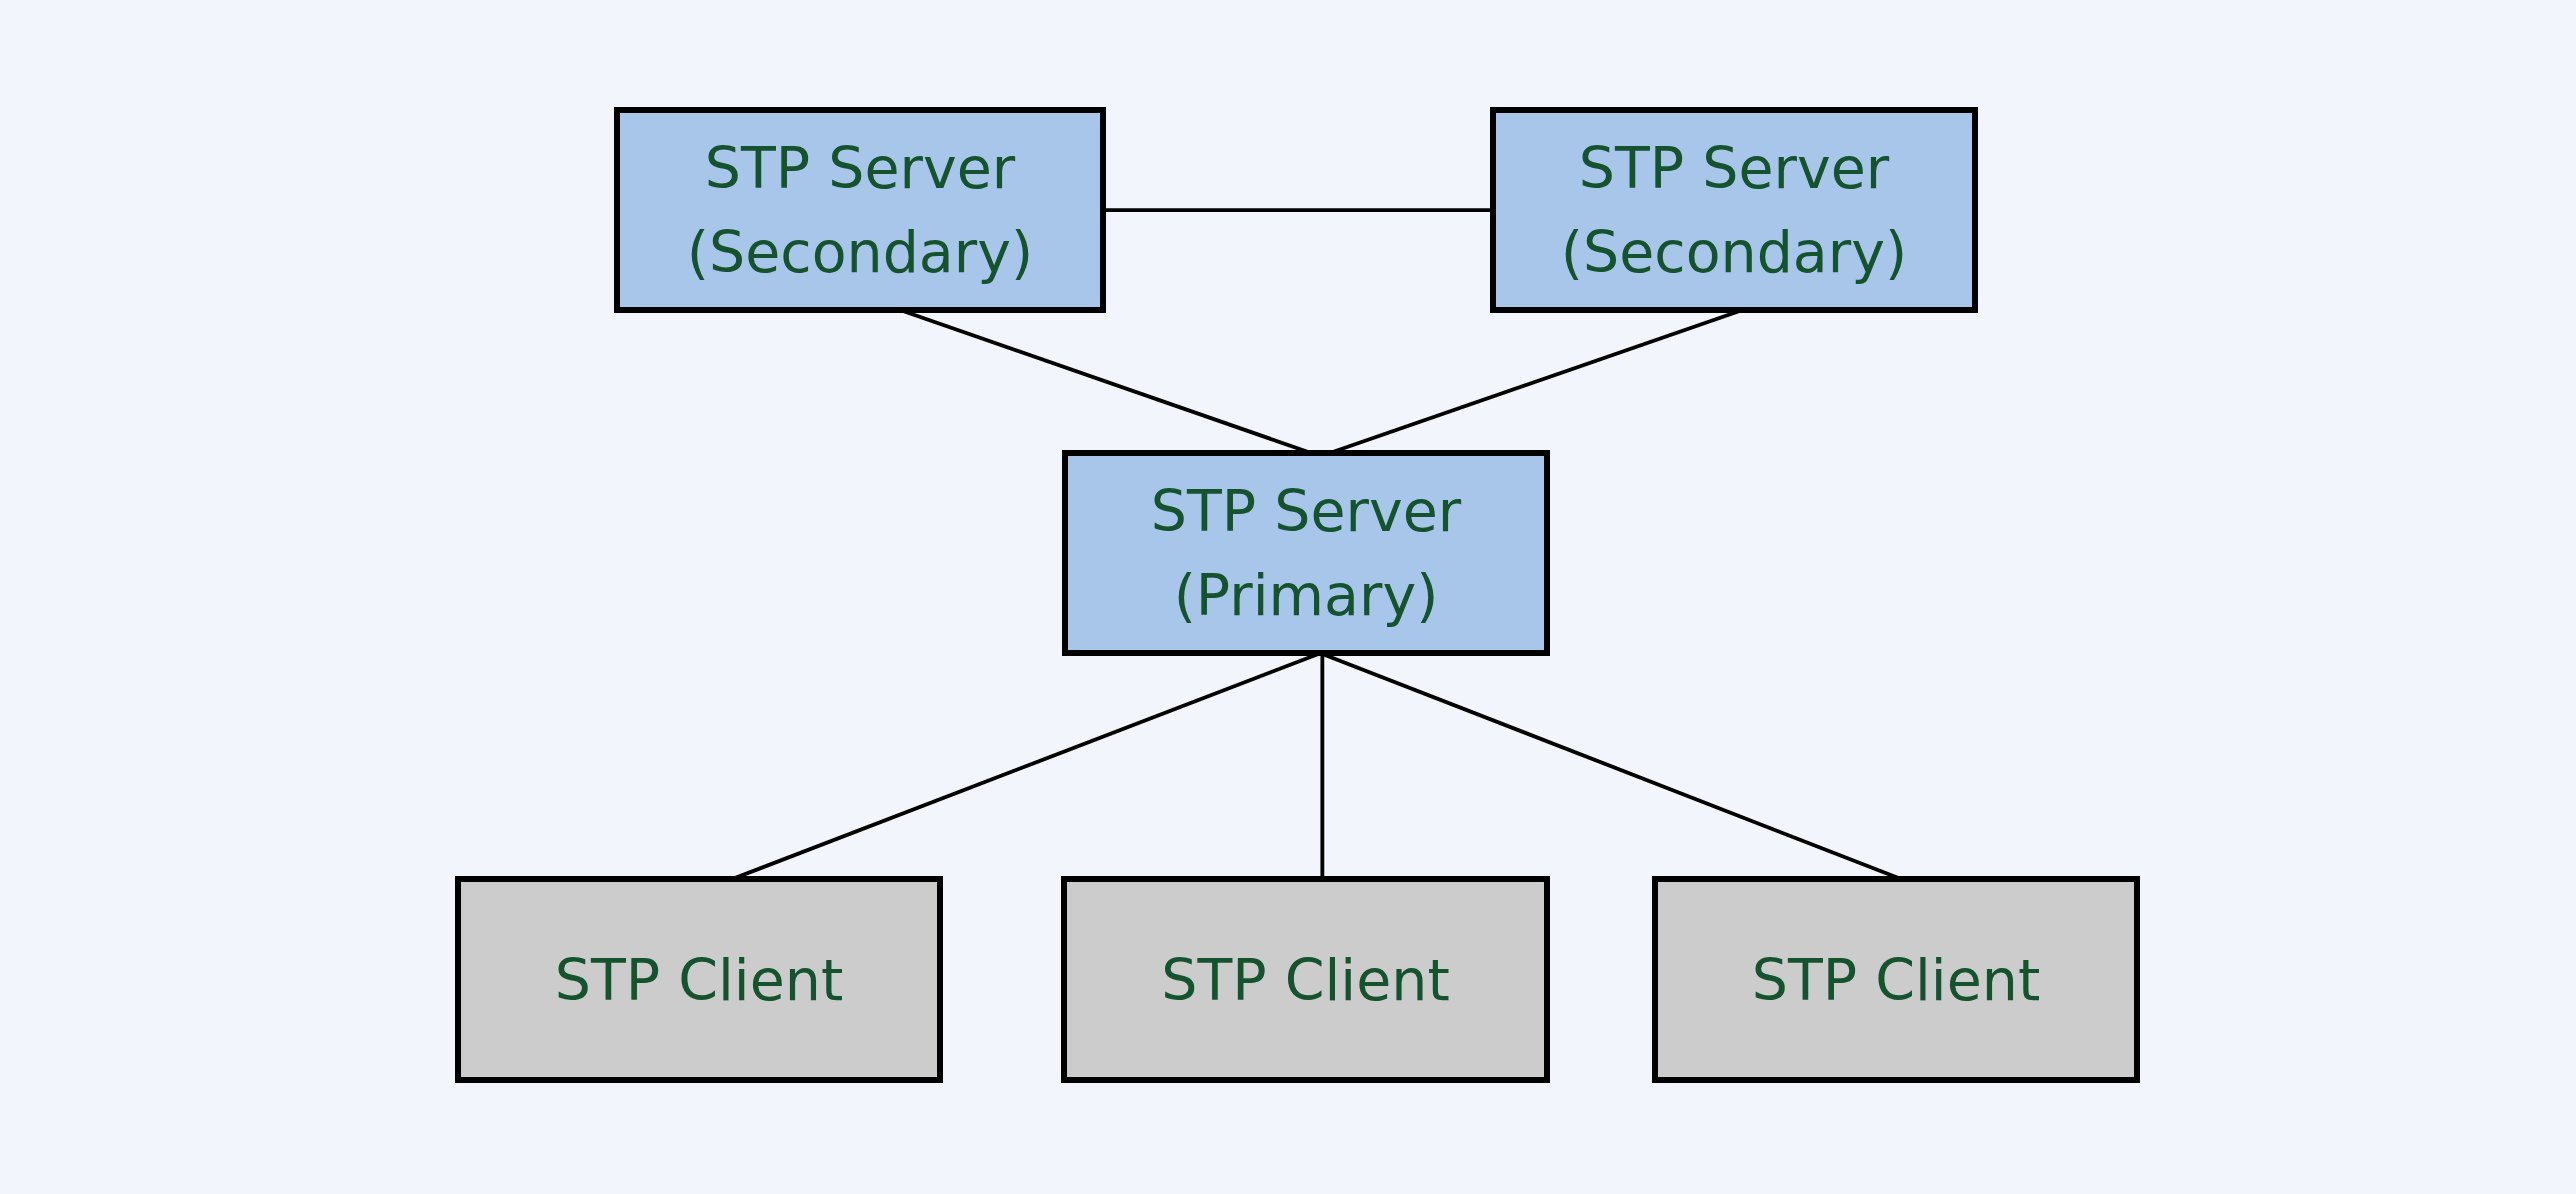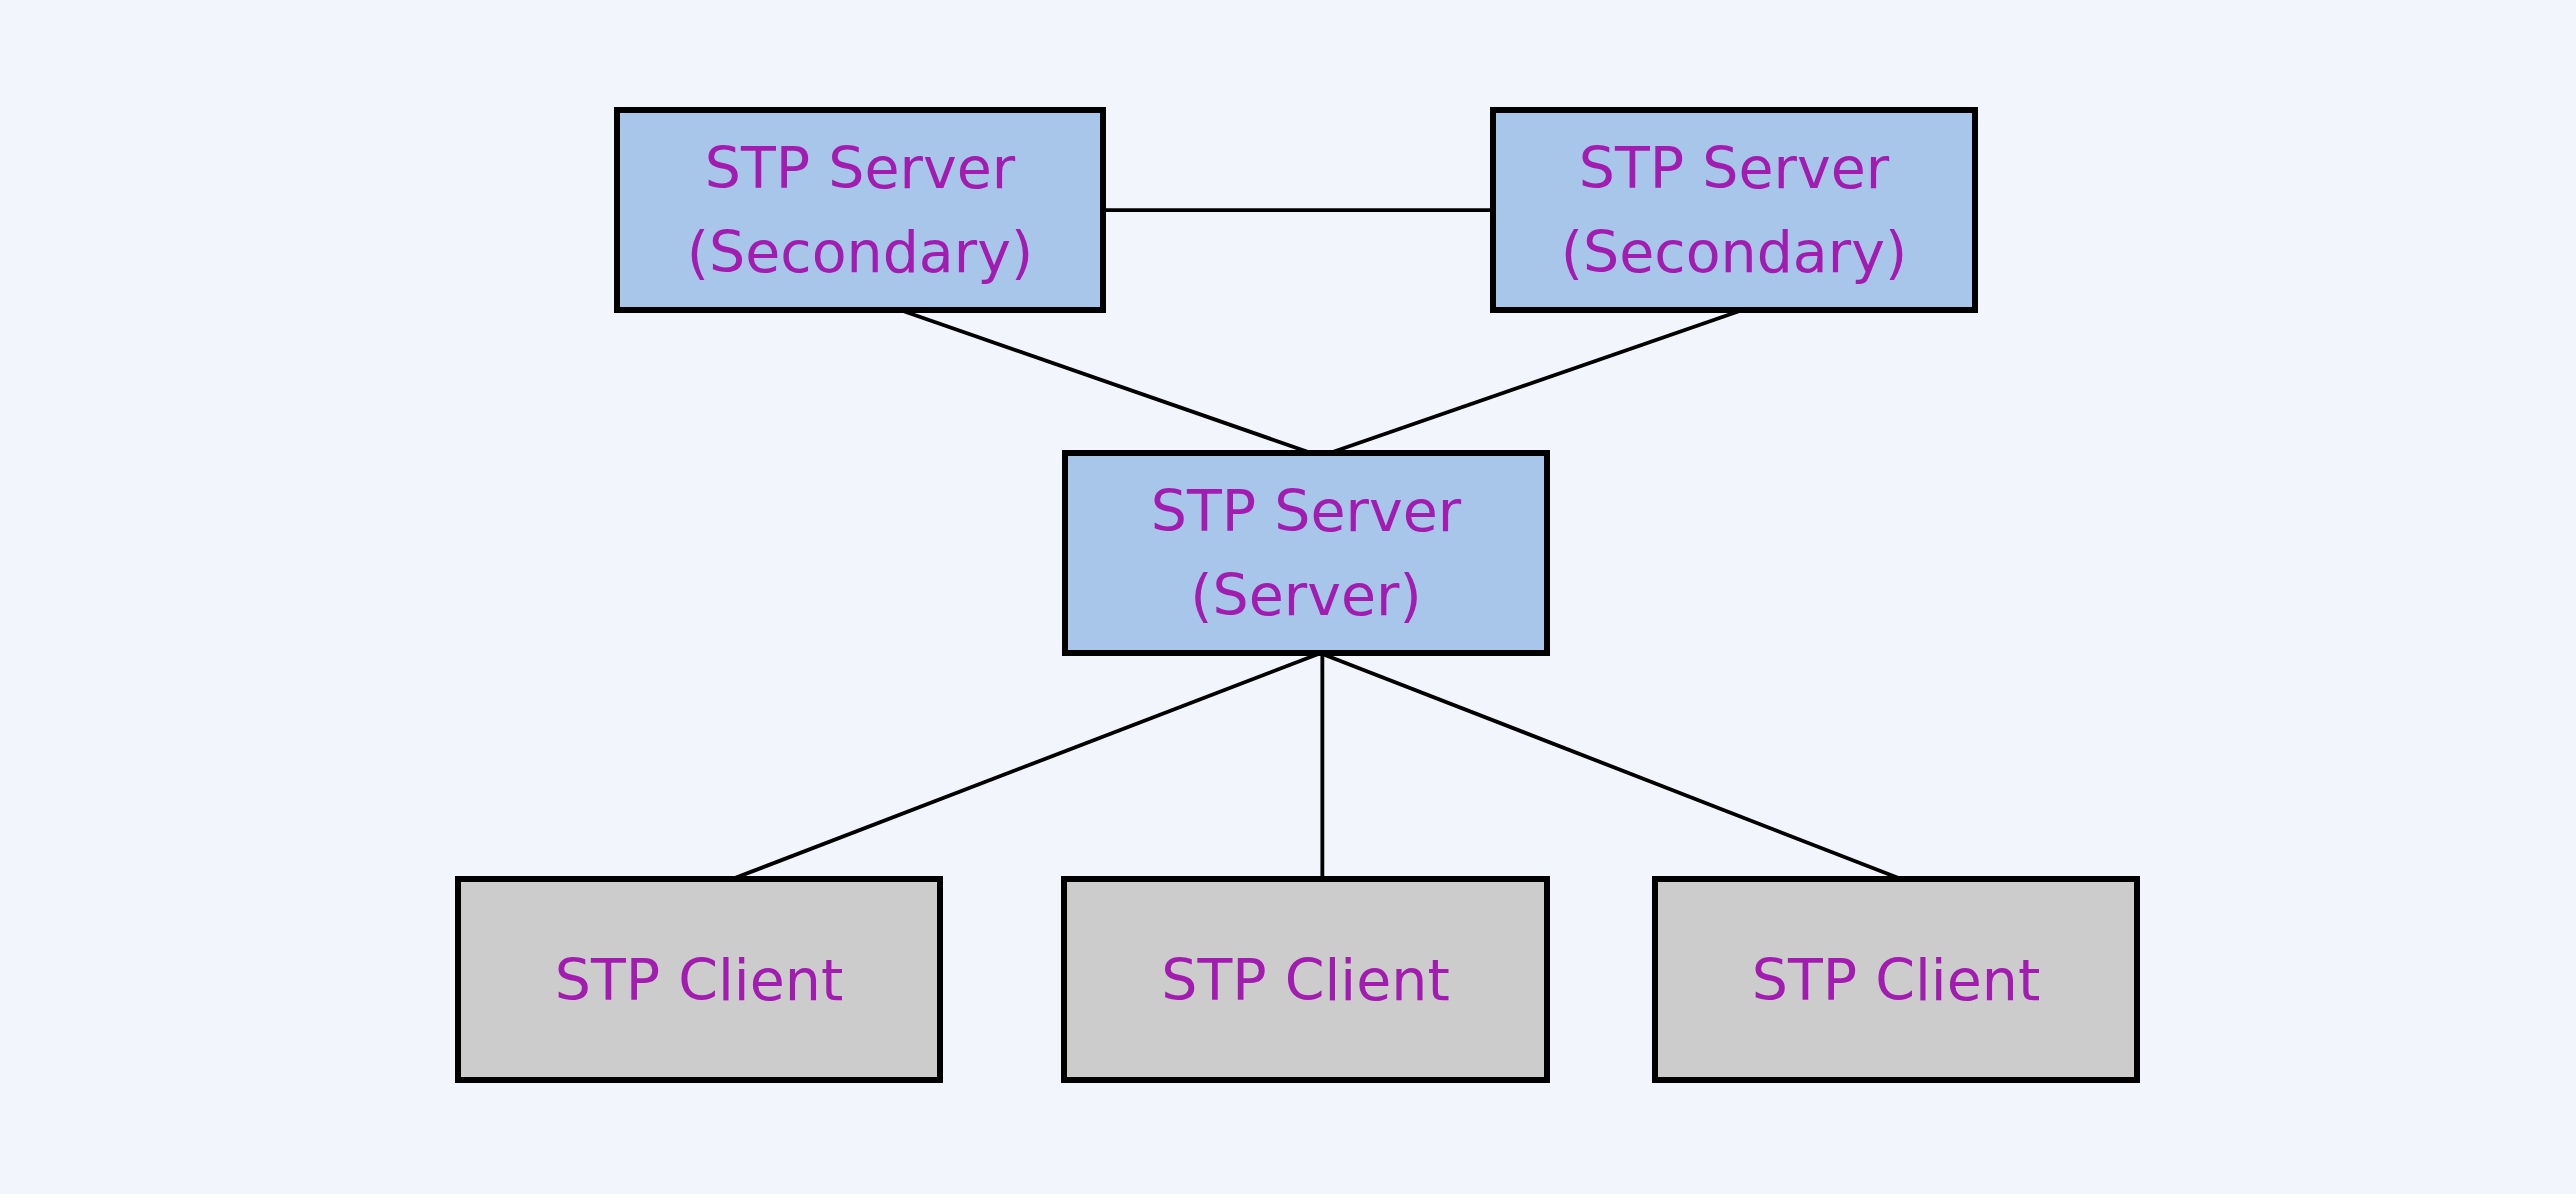--- a/index.html
+++ b/index.html
@@ -28,21 +28,21 @@
   .node {
     position: absolute;
     z-index: 2;
     box-sizing: border-box;
     border: 6.7px solid #000000;
     display: flex;
     flex-direction: column;
     align-items: center;
     justify-content: center;
     text-align: center;
-    color: #a21caf;
+    color: #14532d;
     font-size: 57px;
     line-height: 84px;
   }
   .node span {
     display: block;
     white-space: nowrap;
   }
   .node--server { background: #a8c6ea; }
   .node--client { background: #cccccc; align-items: center; }
 
@@ -72,21 +72,21 @@
     <span>(Secondary)</span>
   </div>
 
   <div class="node node--server" id="node-secondary-right">
     <span>STP Server</span>
     <span>(Secondary)</span>
   </div>
 
   <div class="node node--server" id="node-primary">
     <span>STP Server</span>
-    <span>(Server)</span>
+    <span>(Primary)</span>
   </div>
 
   <div class="node node--client" id="node-client-left">
     <span>STP Client</span>
   </div>
 
   <div class="node node--client" id="node-client-center">
     <span>STP Client</span>
   </div>
 

